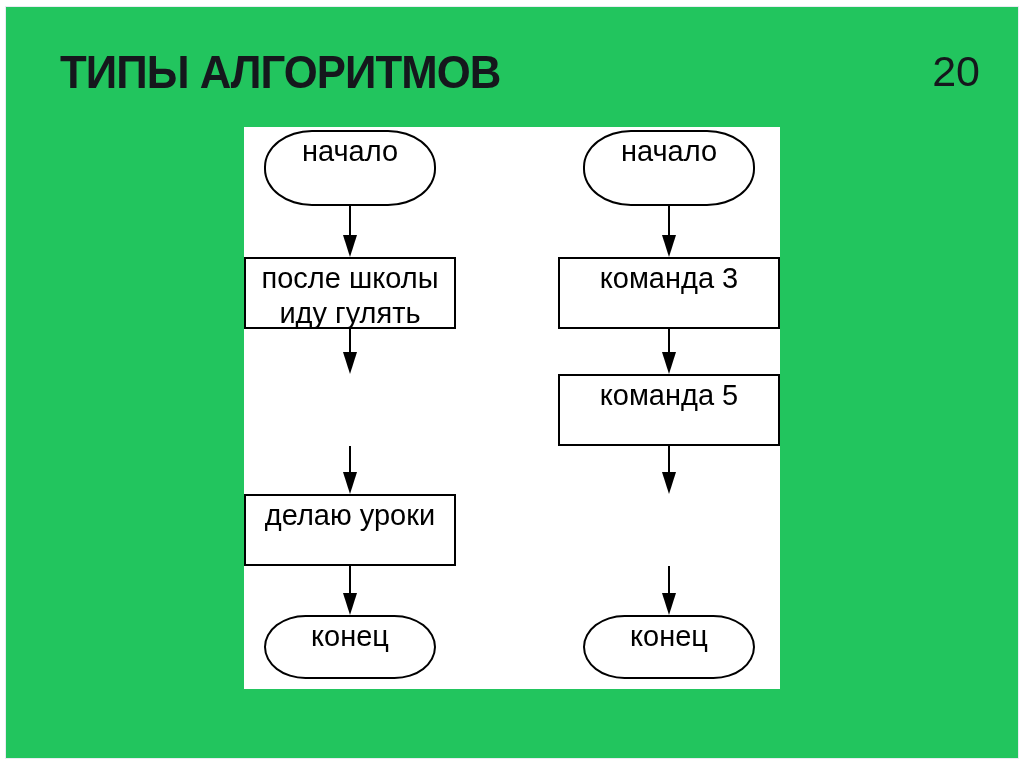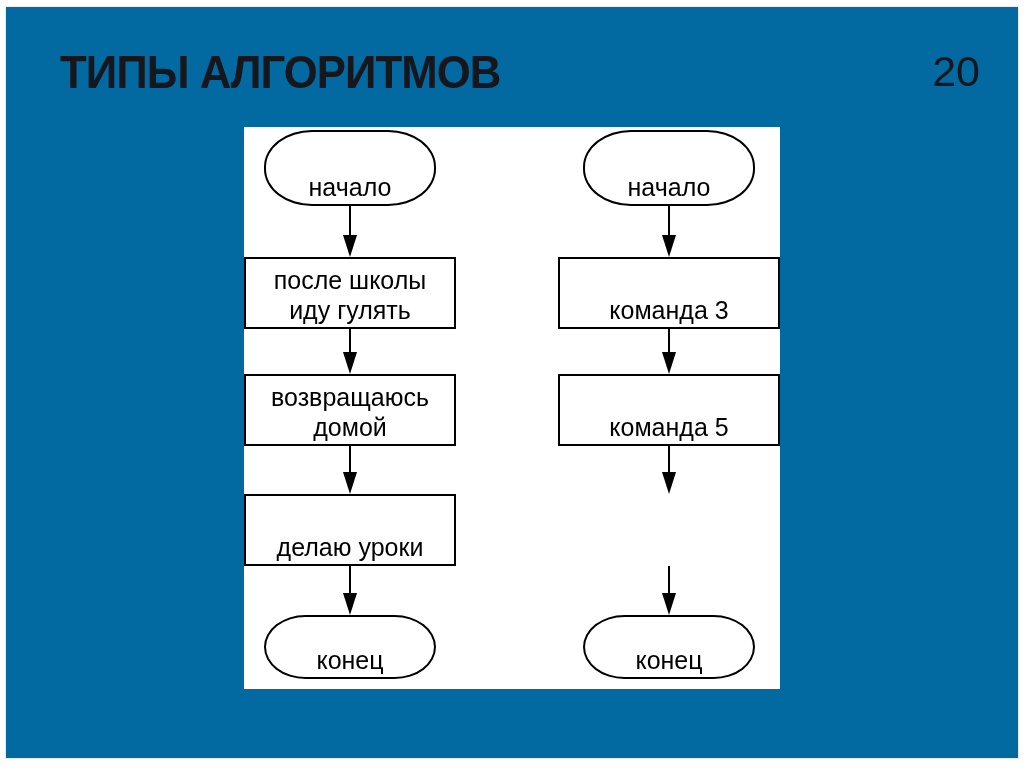--- a/index.html
+++ b/index.html
@@ -6,21 +6,21 @@
   html, body { width: 1024px; height: 767px; }
   body {
     font-family: "Liberation Sans", sans-serif;
     background: #ffffff;
     position: relative;
     overflow: hidden;
   }
   .slide {
     position: absolute;
     left: 5px; top: 6px; right: 5px; bottom: 8px;
-    background: #0369a1;
+    background: #22c55e;
     border: 1px solid #e8ebf2;
   }
   .slide-title {
     position: absolute;
     left: 54px; top: 38px;
     font-size: 46px;
     font-weight: bold;
     color: #15171c;
     letter-spacing: -1px;
     transform: scaleX(0.95);
@@ -45,27 +45,27 @@
     top: 0; bottom: 0;
   }
   .col-left  { left: 0;  width: 212px; }
   .col-right { right: 0; width: 222px; }
 
   .shape {
     position: absolute;
     left: 50%;
     transform: translateX(-50%);
     display: flex;
-    align-items: flex-end;
+    align-items: flex-start;
     justify-content: center;
     text-align: center;
     background: #ffffff;
     border: 2px solid #000000;
     color: #000000;
-    font-size: 25px;
+    font-size: 29px;
     line-height: 1.2;
     padding: 2px 6px;
   }
   .term {
     width: 172px;
     border-radius: 48px / 37px;
   }
   .proc { width: 100%; }
 
   
@@ -121,23 +121,20 @@
         <span class="line"></span>
         <span class="head"></span>
       </div>
       <div class="shape proc r-p1">
         <span>после школы иду гулять</span>
       </div>
       <div class="connector c-2">
         <span class="line"></span>
         <span class="head"></span>
       </div>
-      <div class="shape proc r-p2">
-        <span>возвращаюсь домой</span>
-      </div>
       <div class="connector c-3">
         <span class="line"></span>
         <span class="head"></span>
       </div>
       <div class="shape proc r-p3">
         <span>делаю уроки</span>
       </div>
       <div class="connector c-4">
         <span class="line"></span>
         <span class="head"></span>

